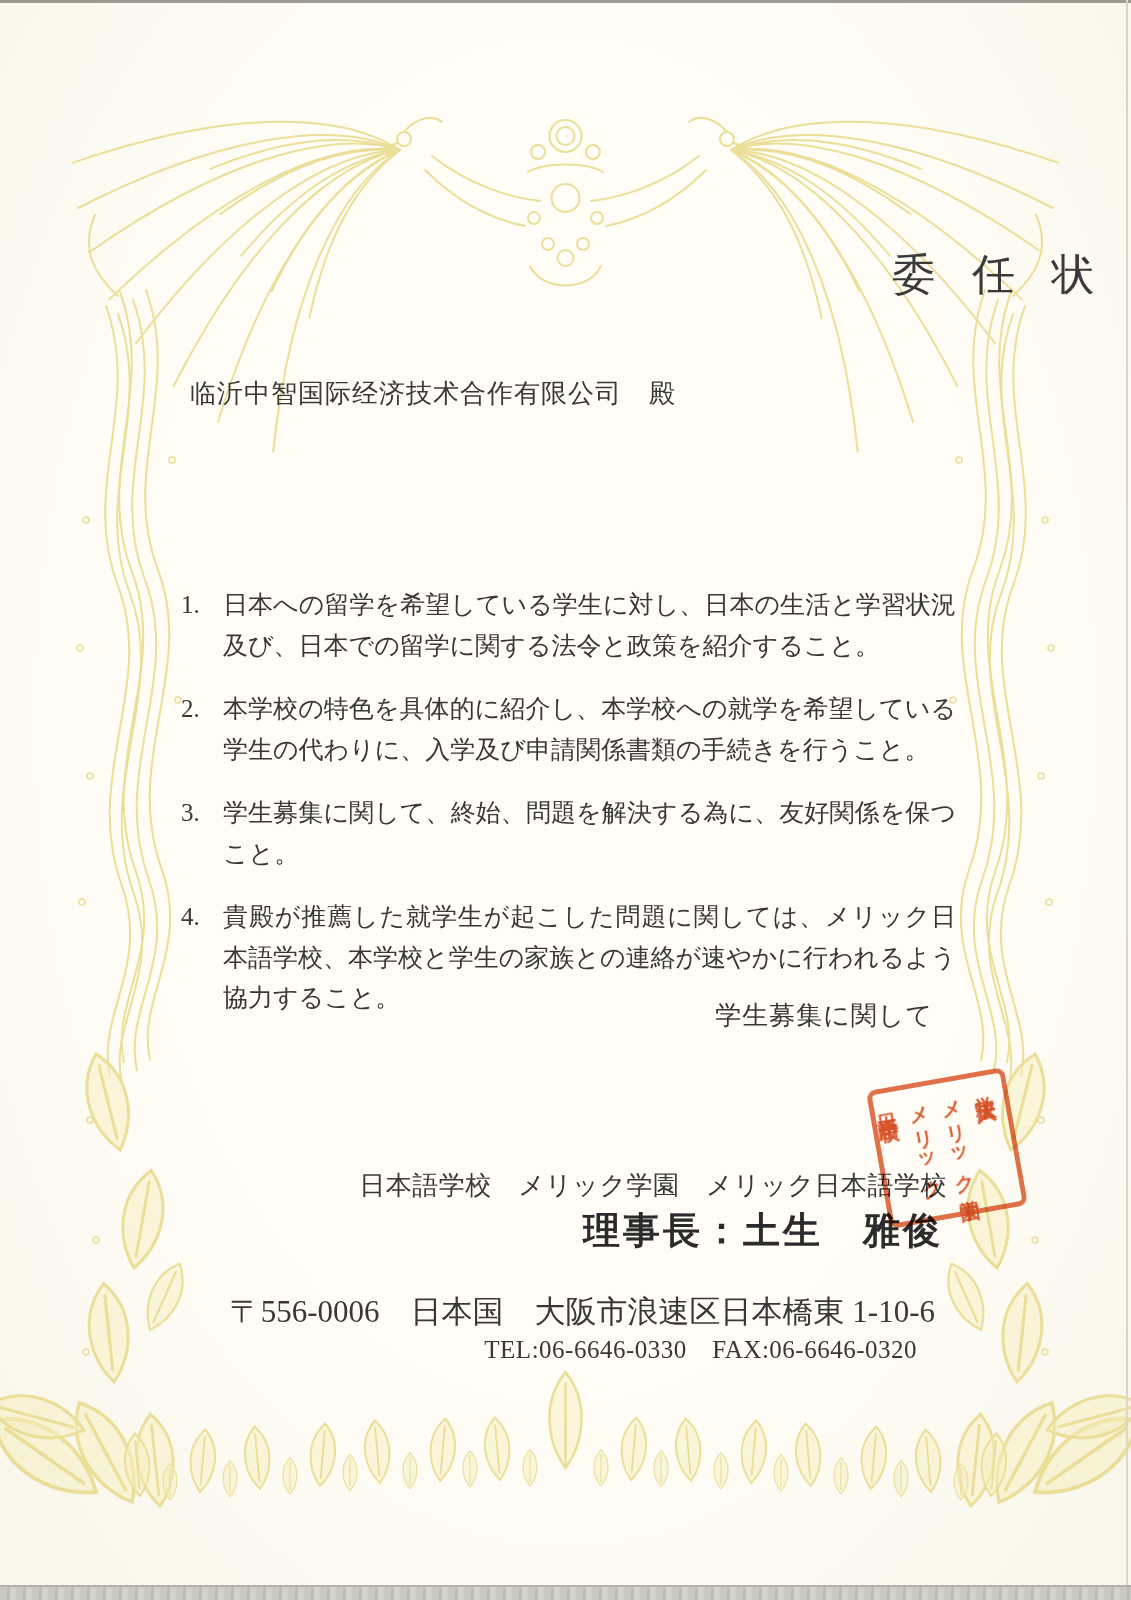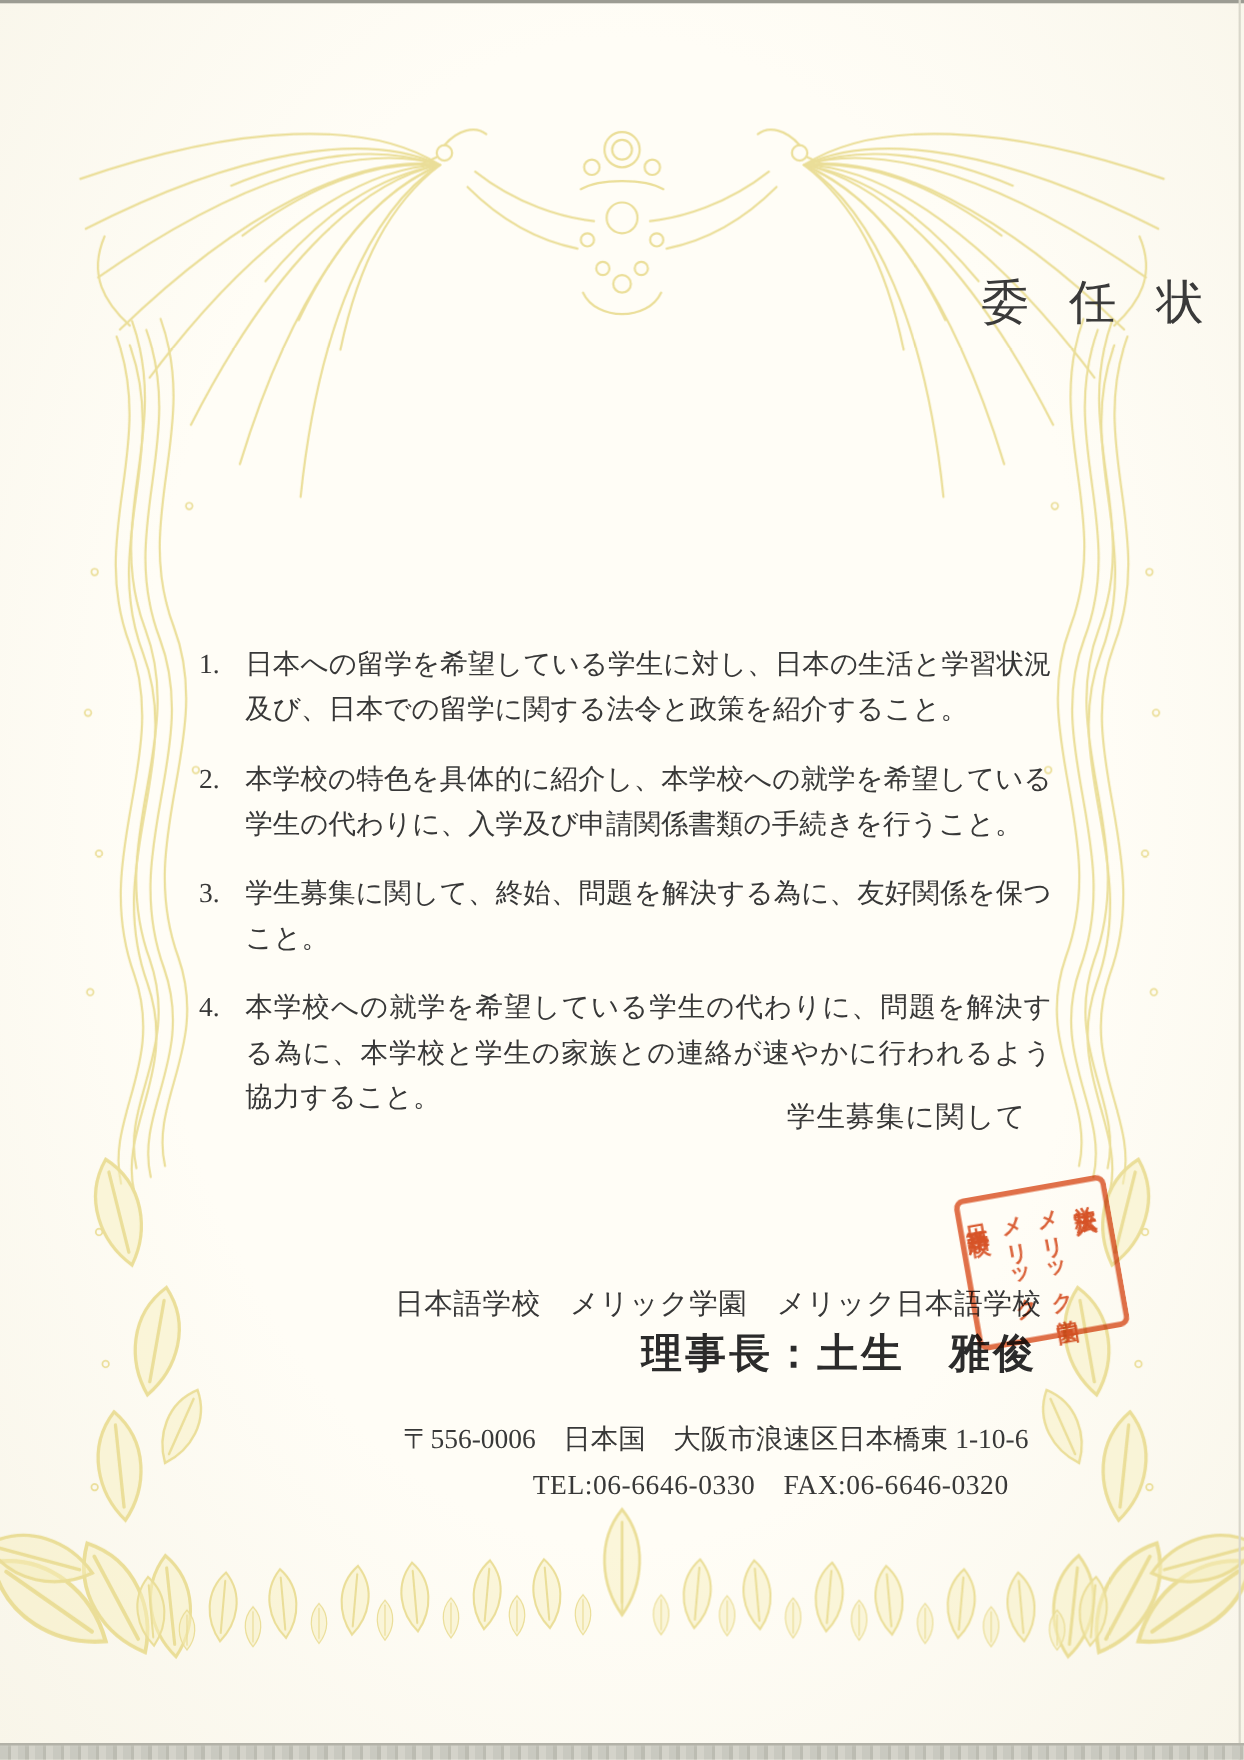--- a/index.html
+++ b/index.html
@@ -26,21 +26,21 @@
     letter-spacing:.85em;text-indent:.85em;font-weight:500;}
   .addressee{top:376px;left:190px;font-size:26px;letter-spacing:1px;}
   .intro{top:452px;left:179px;width:773px;font-size:25px;line-height:1.66;text-align:justify;}
   .items{top:585px;left:181px;width:775px;font-size:25px;line-height:1.62;}
   .item{display:flex;margin-bottom:23px;}
   .item-num{width:42px;flex:0 0 42px;}
   .item-text{flex:1;text-align:justify;}
   .date{top:998px;right:198px;font-size:26px;letter-spacing:1px;}
   .school{top:1168px;right:184px;font-size:26px;letter-spacing:.5px;}
   .signer{top:1206px;right:188px;font-size:37px;font-weight:bold;color:#2b2b2b;letter-spacing:3px;margin-left:16px;}
-  .addr{top:1291px;right:196px;font-size:25px;}
+  .addr{top:1291px;right:196px;font-size:31px;}
   .contact{top:1333px;right:214px;font-size:25px;letter-spacing:.5px;}
   
   .seal{
     position:absolute;z-index:3;
     left:877px;top:1078px;width:140px;height:140px;
     border:5px solid rgba(218,88,44,.85);
     border-radius:9px;
     transform:rotate(-10deg);
     writing-mode:vertical-rl;
     color:rgba(215,84,40,.92);
@@ -153,38 +153,39 @@
         <path d="M530 266 C542 292 589 292 601 266"></path>
       </g>
 
       <use href="#leaf" transform="translate(565.5 1468) scale(1.25 1.45)"></use>
       <path d="M565.5 1468 L565.5 1418"></path>
     </g>
   </svg>
 
   <div class="tx title">委任状</div>
 
+  <div class="tx addressee">临沂中智国际经济技术合作有限公司　殿</div>
 
 
   <div class="tx items">
     <div class="item">
       <span class="item-num">1.</span>
       <span class="item-text">日本への留学を希望している学生に対し、日本の生活と学習状況及び、日本での留学に関する法令と政策を紹介すること。</span>
     </div>
     <div class="item">
       <span class="item-num">2.</span>
       <span class="item-text">本学校の特色を具体的に紹介し、本学校への就学を希望している学生の代わりに、入学及び申請関係書類の手続きを行うこと。</span>
     </div>
     <div class="item">
       <span class="item-num">3.</span>
       <span class="item-text">学生募集に関して、終始、問題を解決する為に、友好関係を保つこと。</span>
     </div>
     <div class="item">
       <span class="item-num">4.</span>
-      <span class="item-text">本学校への就学を希望している学生の代わりに、問題を解決する為に、本学校と学生の家族との連絡が速やかに行われるよう協力すること。</span>
+      <span class="item-text">貴殿が推薦した就学生が起こした問題に関しては、メリック日本語学校、本学校と学生の家族との連絡が速やかに行われるよう協力すること。</span>
     </div>
   </div>
 
   <div class="tx date">学生募集に関して</div>
 
   <div class="tx school">日本語学校　メリック学園　メリック日本語学校</div>
 
   <div class="tx signer">理事長：土生　雅俊</div>
 
   <div class="tx addr">〒556-0006　日本国　大阪市浪速区日本橋東 1-10-6</div>

